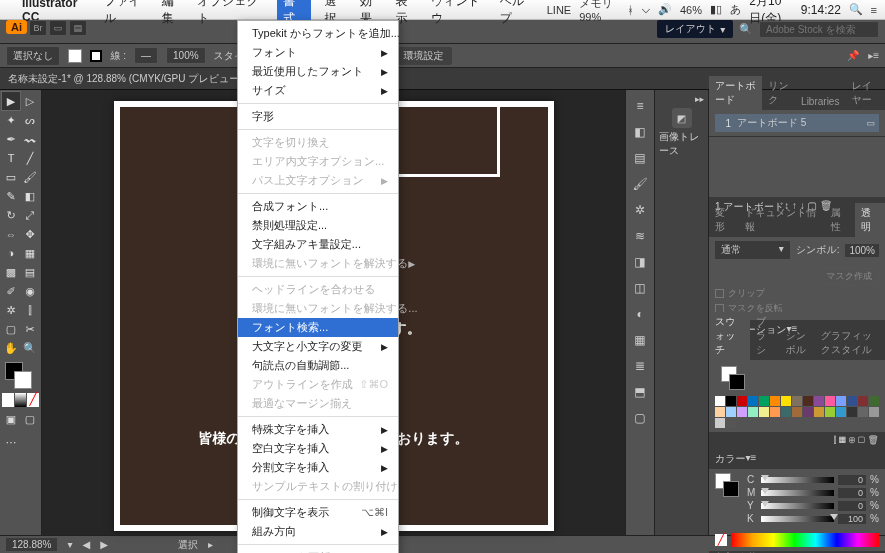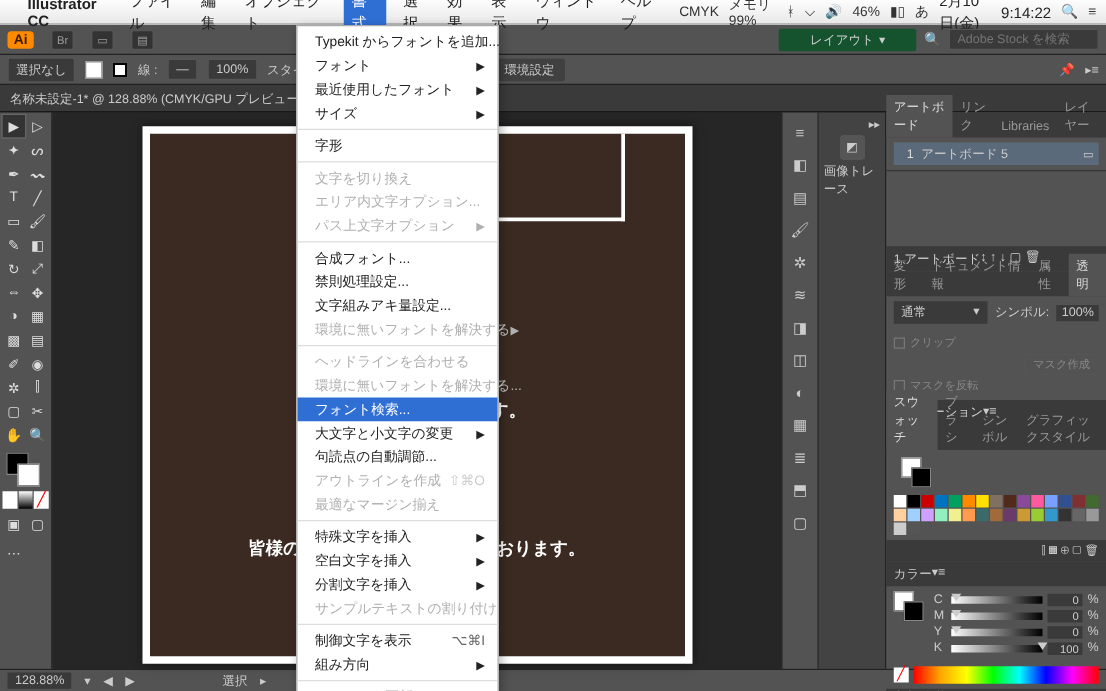--- a/index.html
+++ b/index.html
@@ -6,25 +6,25 @@
 body { width: 885px; height: 553px; background: #2a2a2a; overflow: hidden; font-size: 11px; color: #ccc; }
 
 
 .mac-menubar { height: 20px; background: linear-gradient(#fdfdfd,#e8e8e8); display: flex; align-items: center; padding: 0 8px; font-size: 12px; color: #222; gap: 14px; border-bottom: 1px solid #bbb; }
 .mac-menubar .apple { font-size: 14px; }
 .mac-menubar .right { margin-left: auto; display: flex; gap: 8px; align-items: center; }
 .mac-menubar .active-menu { background: #2f6fd4; color: #fff; padding: 2px 6px; border-radius: 2px; }
 .mac-menubar .status-icon { font-size: 11px; color: #333; }
 
 
-.app-chrome { height: 24px; background: #535353; display: flex; align-items: center; padding: 0 6px; gap: 14px; border-bottom: 1px solid #222; }
+.app-chrome { height: 24px; background: #535353; display: flex; align-items: flex-start; padding: 0 6px; gap: 2px; border-bottom: 1px solid #222; }
 .app-chrome .ai { background: #ff8a00; color: #3a1a00; font-weight: bold; padding: 1px 5px; border-radius: 3px; font-size: 11px; }
 .app-chrome .brbox { width: 18px; height: 16px; background: #333; border: 1px solid #555; border-radius: 2px; display:flex;align-items:center;justify-content:center;font-size:9px;color:#999;}
 .app-chrome .search { margin-left: auto; display:flex; gap:6px; align-items:center; }
-.app-chrome .layout-label { background:#14532d; padding:2px 25px; border-radius:2px; font-size:10px; color:#ccc; display:flex; align-items:center; gap:4px;}
+.app-chrome .layout-label { background:#0f172a; padding:2px 8px; border-radius:2px; font-size:10px; color:#ccc; display:flex; align-items:center; gap:4px;}
 .app-chrome .search-box { background:#3a3a3a; border:1px solid #555; padding:2px 6px; font-size:10px; color:#888; width:120px; border-radius:2px;}
 
 
 .options-bar { height: 24px; background: #535353; display:flex; align-items:center; padding:0 6px; gap:8px; font-size:10px; color:#ccc; border-bottom:1px solid #222;}
 .options-bar .field { background:#3a3a3a; padding:2px 6px; border:1px solid #555; border-radius:2px; }
 .options-bar .sw { width:14px; height:14px; background:#fff; border:1px solid #888; }
 .options-bar .btn-like { background:#404040; padding:2px 8px; border-radius:2px; }
 
 
 .doc-tab { height: 22px; background: #3a3a3a; display:flex; align-items:center; padding:0 8px; font-size:10px; color:#ccc; border-bottom:1px solid #111;}
@@ -108,21 +108,21 @@
   <span>ファイル</span>
   <span>編集</span>
   <span>オブジェクト</span>
   <span class="active-menu">書式</span>
   <span>選択</span>
   <span>効果</span>
   <span>表示</span>
   <span>ウィンドウ</span>
   <span>ヘルプ</span>
   <div class="right">
-    <span class="status-icon">CMYK</span>
+    <span class="status-icon">LINE</span>
     <span class="status-icon">メモリ 99%</span>
     <span class="status-icon">ᚼ</span>
     <span class="status-icon">⌵</span>
     <span class="status-icon">🔊</span>
     <span class="status-icon">46%</span>
     <span class="status-icon">▮▯</span>
     <span class="status-icon">あ</span>
     <span>2月10日(金)</span>
     <span>9:14:22</span>
     <span class="status-icon">🔍</span>
@@ -283,26 +283,26 @@
     </div>
     <div class="trans-row">
       <div class="mode">
           <span>通常</span>
           <span>▾</span>
         </div>
       <span>シンボル:</span>
       <span class="field" style="background:#3a3a3a;padding:1px 4px">100%</span>
     </div>
     <div class="mask-area">
+      <div class="row" style="justify-content:flex-end">
+          <span style="border:1px solid #555;padding:1px 6px;color:#888">マスク作成</span>
+        </div>
       <div class="row">
           <span class="cb"></span>
           <span>クリップ</span>
-        </div>
-      <div class="row" style="justify-content:flex-end">
-          <span style="border:1px solid #555;padding:1px 6px;color:#888">マスク作成</span>
         </div>
       <div class="row">
           <span class="cb"></span>
           <span>マスクを反転</span>
         </div>
     </div>
 
     <div class="section-title">
       <span>グラデーション</span>
         <span>▾≡</span>

